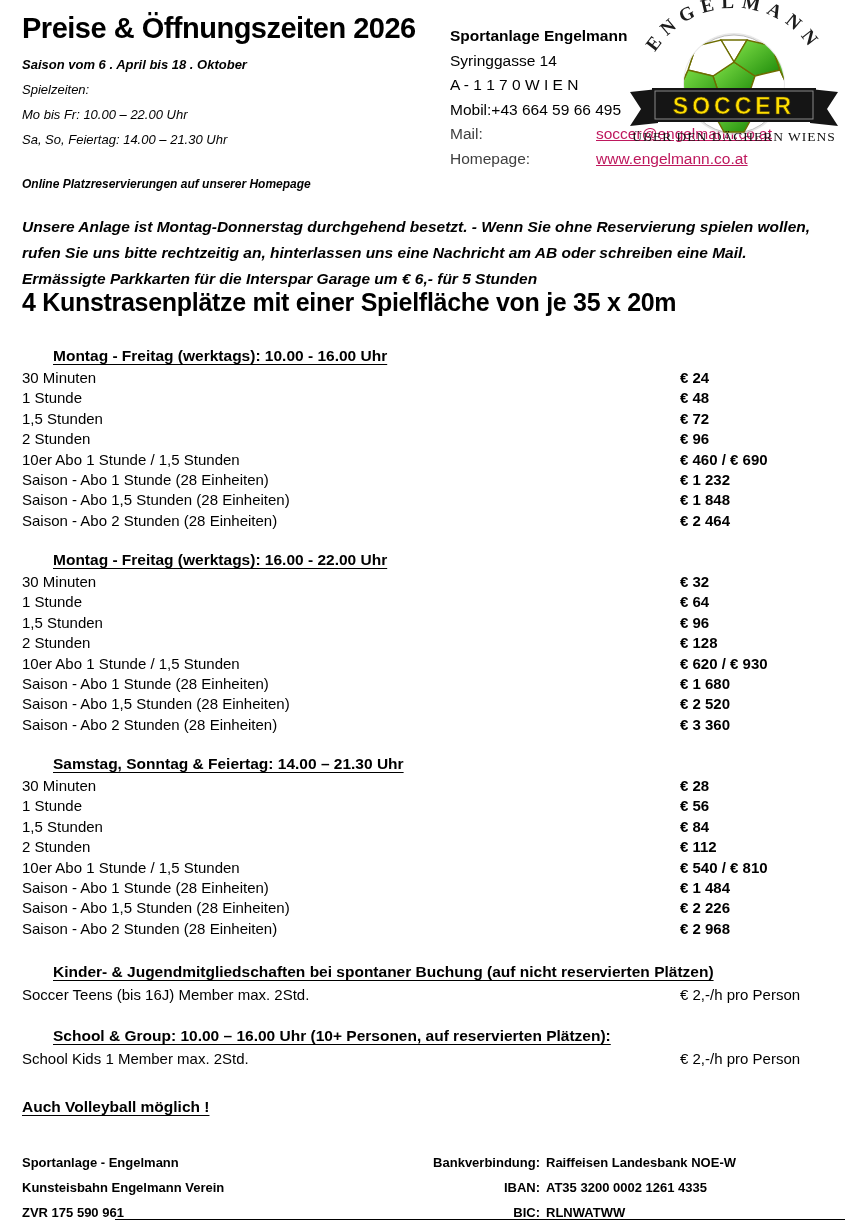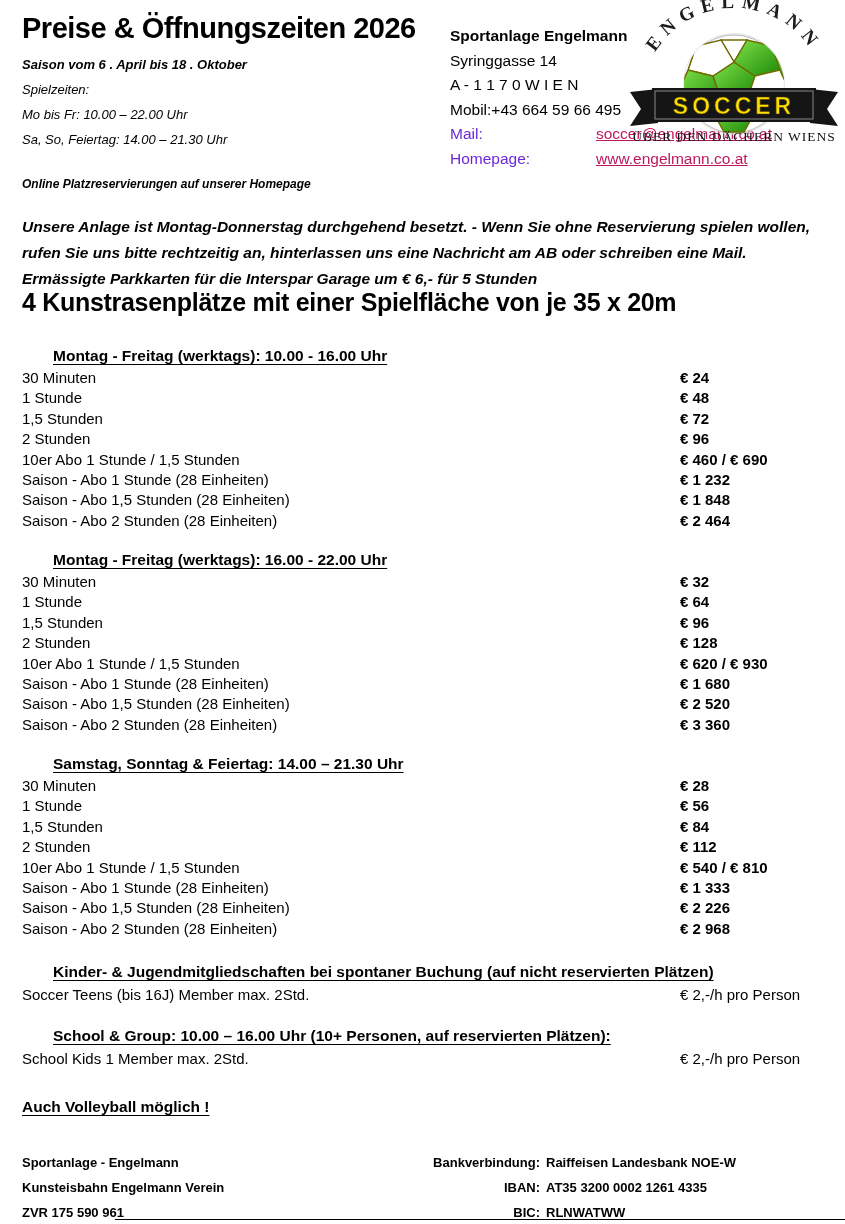--- a/index.html
+++ b/index.html
@@ -13,21 +13,21 @@
     left:22px;top:12px;font-size:29px;font-weight:bold;letter-spacing:-0.5px;
     white-space:nowrap;
   }
   .intro{left:22px;top:52px;font-size:13px;font-style:italic;line-height:25px;white-space:nowrap;}
   .intro .b{font-weight:bold;}
   .online-note{left:22px;top:177px;font-size:12px;font-style:italic;font-weight:bold;white-space:nowrap;}
   
   .contact{left:450px;top:24px;font-size:15.5px;line-height:24.6px;white-space:nowrap;}
   .contact .row{position:relative;height:24.6px;}
   .contact .name{font-weight:bold;}
-  .blue{color:#6d28d9;}
+  .blue{color:#404040;}
   .linkval{position:absolute;left:116px;top:0;text-decoration:underline;color:#be185d;cursor:pointer;margin-left:30px;}
   
   .logo{left:624px;top:0px;width:221px;height:150px;}
   
   .notice{left:22px;top:214px;font-size:15.5px;font-weight:bold;font-style:italic;line-height:26px;white-space:nowrap;}
   
   .h2{left:22px;top:288px;font-size:25px;font-weight:bold;letter-spacing:-0.3px;white-space:nowrap;}
   
   .sec{left:22px;width:800px;font-size:15px;}
   .sec .shead{
@@ -152,21 +152,21 @@
   <div class="prow"><span>Saison - Abo 2 Stunden (28 Einheiten)</span><span class="val">€ 3 360</span></div>
 </div>
 
 <div class="abs sec sec3">
   <div class="shead">Samstag, Sonntag &amp; Feiertag:  14.00 – 21.30 Uhr</div>
   <div class="prow"><span>30 Minuten</span><span class="val">€ 28</span></div>
   <div class="prow"><span>1 Stunde</span><span class="val">€ 56</span></div>
   <div class="prow"><span>1,5 Stunden</span><span class="val">€ 84</span></div>
   <div class="prow"><span>2 Stunden</span><span class="val">€ 112</span></div>
   <div class="prow"><span>10er Abo 1 Stunde / 1,5 Stunden</span><span class="val">€ 540 / € 810</span></div>
-  <div class="prow"><span>Saison - Abo 1 Stunde (28 Einheiten)</span><span class="val">€ 1 333</span></div>
+  <div class="prow"><span>Saison - Abo 1 Stunde (28 Einheiten)</span><span class="val">€ 1 484</span></div>
   <div class="prow"><span>Saison - Abo 1,5 Stunden (28 Einheiten)</span><span class="val">€ 2 226</span></div>
   <div class="prow"><span>Saison - Abo 2 Stunden (28 Einheiten)</span><span class="val">€ 2 968</span></div>
 </div>
 
 <div class="abs sec kinder">
   <div class="shead">Kinder- &amp; Jugendmitgliedschaften bei spontaner Buchung (auf nicht reservierten Plätzen)</div>
   <div class="prow">
     <span>Soccer Teens (bis 16J) Member max. 2Std.</span>
     <span class="val normal">€ 2,-/h pro Person</span>
   </div>

